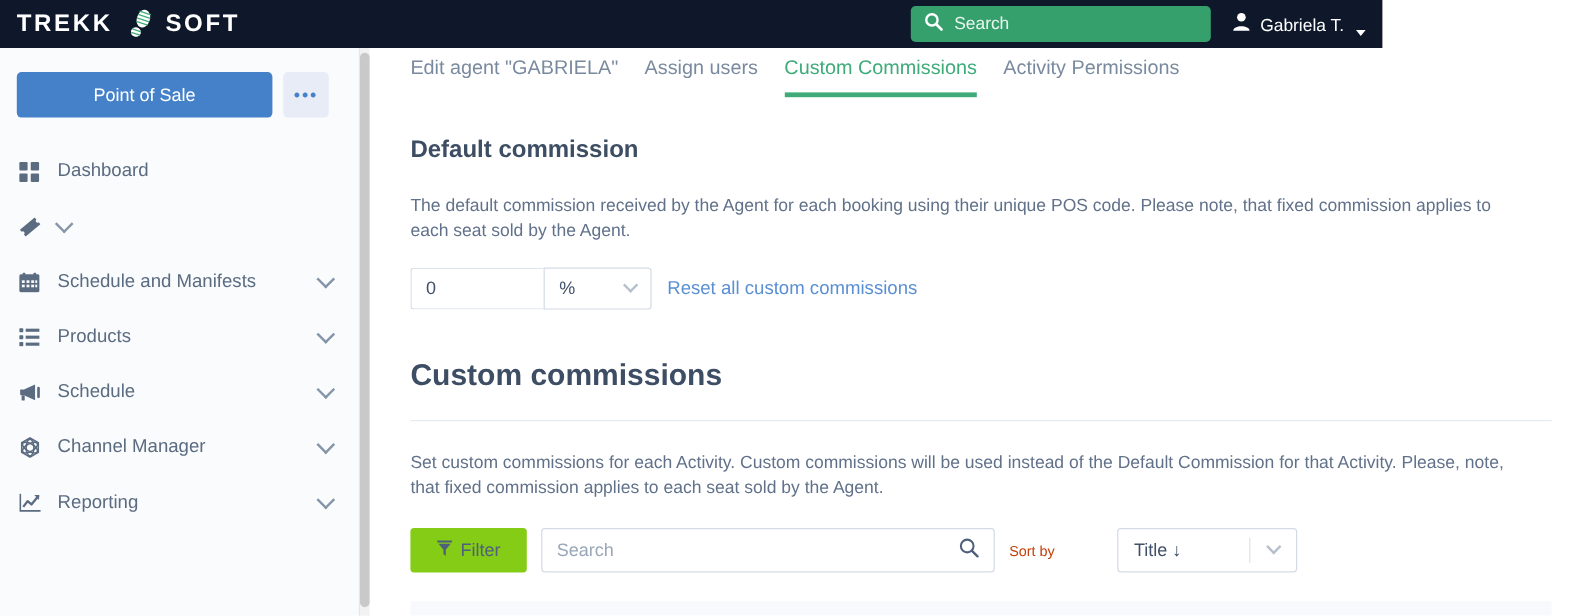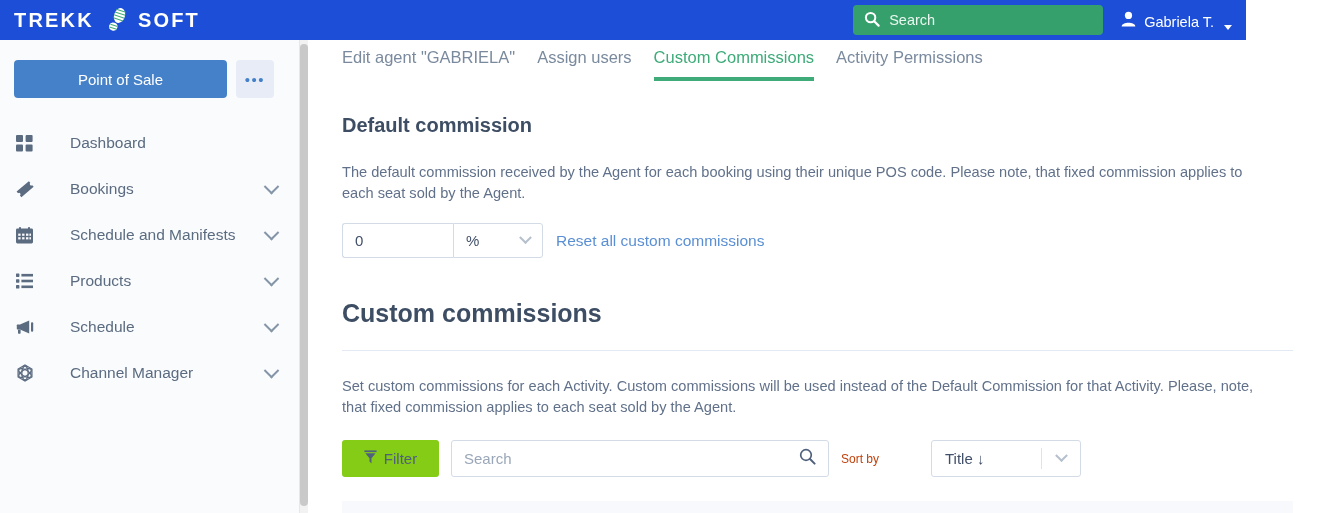--- a/index.html
+++ b/index.html
@@ -6,22 +6,22 @@
   html, body {
     width: 1328px; height: 513px;
     font-family: "Liberation Sans", sans-serif;
     background: #ffffff;
     overflow: hidden;
   }
 
   
   .topbar {
     position: absolute; top: 0; left: 0;
-    width: 1246px; height: 40px;
-    background: #1d4ed8;
+    width: 1152px; height: 40px;
+    background: #0f172a;
     display: flex; align-items: center;
   }
   .brand {
     width: 300px; height: 40px;
     display: flex; align-items: center;
     padding-left: 14px;
     color: #ffffff;
     letter-spacing: 2.2px;
     font-size: 20px; font-weight: bold;
   }
@@ -78,21 +78,20 @@
     display: flex; align-items: center; justify-content: center;
     cursor: pointer;
   }
   .nav { margin-top: 22px; }
   .nav-item {
     height: 46px;
     display: flex; align-items: center;
     padding: 0 22px 0 16px;
     color: #5b6b80; font-size: 15.5px;
     cursor: pointer;
-    gap: 22px;
   }
   .nav-item .ico {
     width: 22px; margin-right: 10px;
     display: flex; align-items: center; justify-content: flex-start;
     color: #5b6b80;
   }
   .nav-item .lbl { flex: 1; }
   .chev {
     width: 11px; height: 11px;
     border-right: 2px solid #8595a8;
@@ -301,21 +300,20 @@
     </div>
 
     <div class="nav-item">
       <span class="ico">
         <svg width="18" height="18" viewBox="0 0 18 18" fill="#5b6b80">
           <g transform="rotate(-40 9 9)">
             <path d="M1 5.5 h16 v2.2 a1.5 1.5 0 0 0 0 3 v2.2 h-16 v-2.2 a1.5 1.5 0 0 0 0 -3 z"></path>
           </g>
         </svg>
       </span>
-      <span class="lbl">Bookings</span>
       <span class="chev"></span>
     </div>
 
     <div class="nav-item">
       <span class="ico">
         <svg width="17" height="17" viewBox="0 0 17 17" fill="#5b6b80">
           <rect x="0" y="1.5" width="17" height="15" rx="1.4"></rect>
           <g fill="#f9fbfd">
             <rect x="2.2" y="6.6" width="2.4" height="2.2"></rect>
             <rect x="6.1" y="6.6" width="2.4" height="2.2"></rect>
@@ -370,20 +368,31 @@
             <ellipse cx="9" cy="9" rx="7" ry="3.2" transform="rotate(30 9 9)"></ellipse>
             <ellipse cx="9" cy="9" rx="7" ry="3.2" transform="rotate(-30 9 9)"></ellipse>
             <ellipse cx="9" cy="9" rx="7" ry="3.2" transform="rotate(90 9 9)"></ellipse>
           </g>
         </svg>
       </span>
       <span class="lbl">Channel Manager</span>
       <span class="chev"></span>
     </div>
 
+    <div class="nav-item">
+      <span class="ico">
+        <svg width="18" height="16" viewBox="0 0 18 16">
+          <path d="M0.9 0.5 v14.2 h17" fill="none" stroke="#5b6b80" stroke-width="1.4"></path>
+          <polyline points="3.4,11.4 7,6.6 10.2,9.4 16,2.4" fill="none" stroke="#5b6b80" stroke-width="1.9" stroke-linejoin="round"></polyline>
+          <polygon points="12.6,1.6 16.8,1.4 16.4,5.6" fill="#5b6b80"></polygon>
+        </svg>
+      </span>
+      <span class="lbl">Reporting</span>
+      <span class="chev"></span>
+    </div>
 
 
   </div>
 </div>
 
 <div class="sb-track"></div>
 <div class="sb-thumb"></div>
 
 <div class="main">
 

